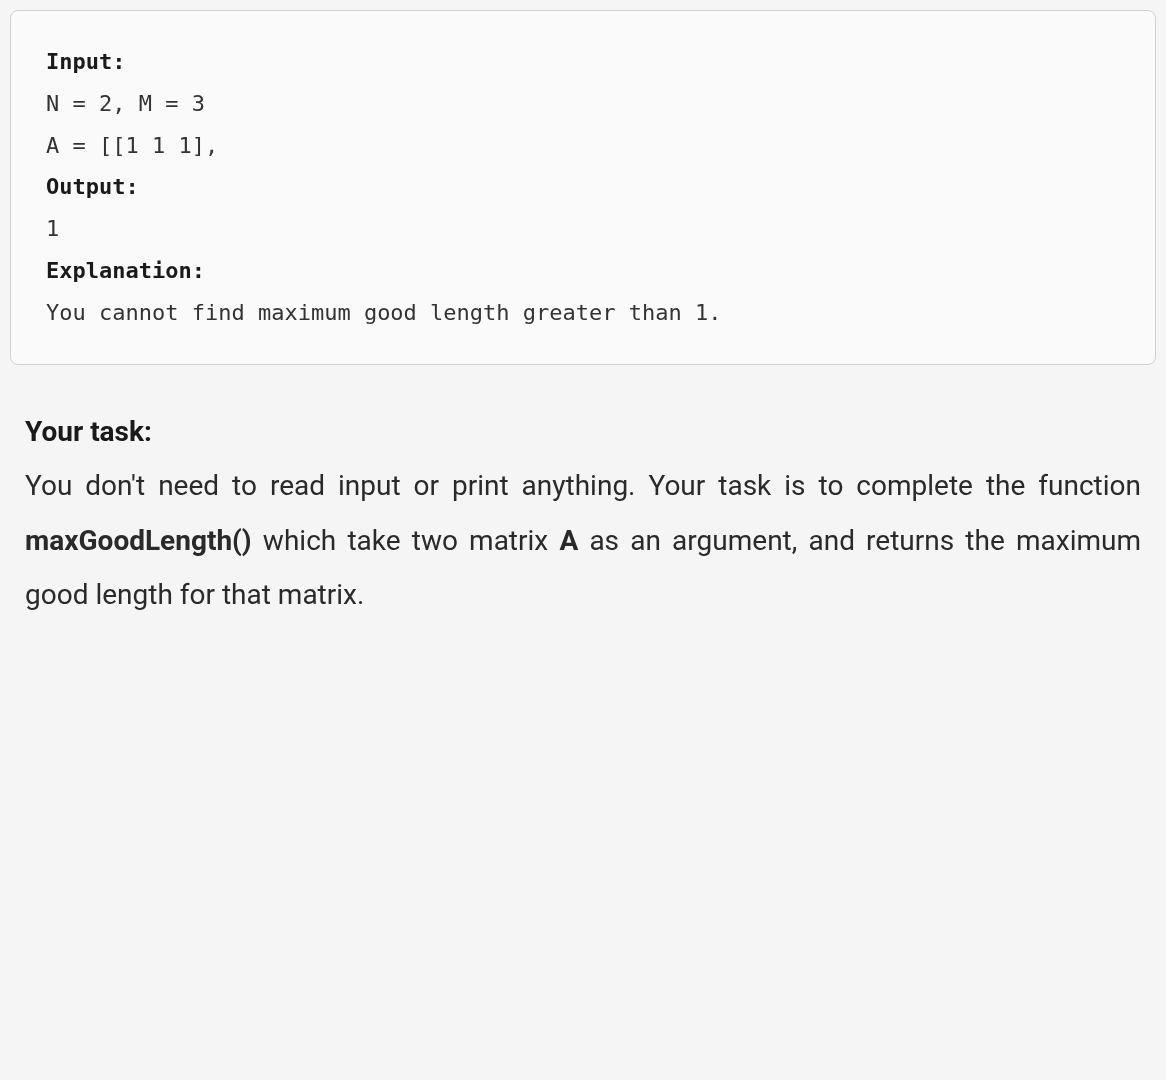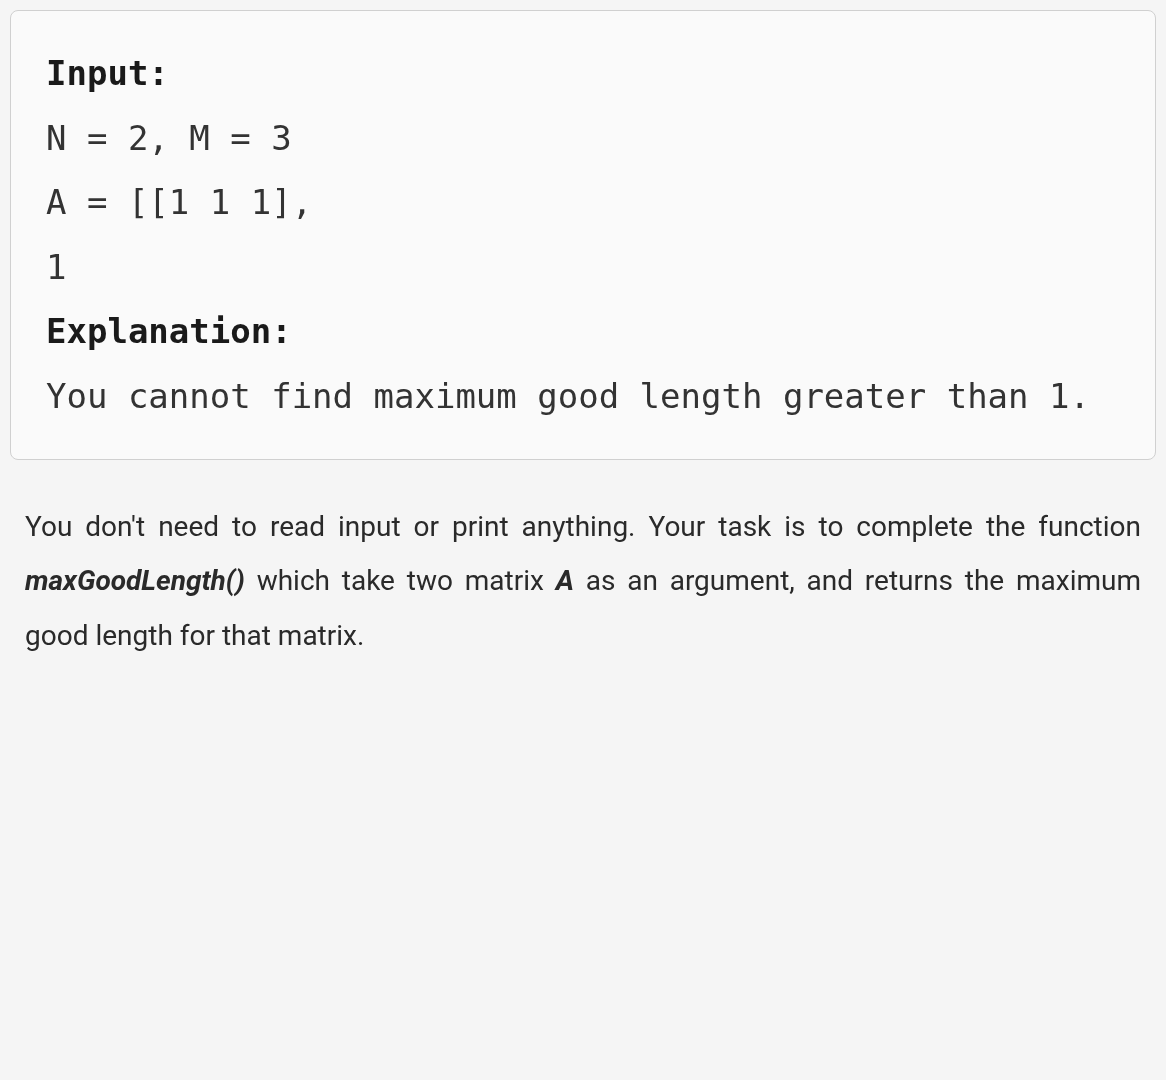--- a/index.html
+++ b/index.html
@@ -15,21 +15,21 @@
       height: 1080px;
       position: relative;
     }
     .example-box {
       background: #fafafa;
       border: 1px solid #d0d0d0;
       border-radius: 8px;
       padding: 30px 35px;
       margin-bottom: 35px;
       font-family: 'Consolas', 'Monaco', monospace;
-      font-size: 34px;
+      font-size: 22px;
       line-height: 1.9;
       color: #333;
       text-align: justify;
     }
     .example-box .label {
       font-weight: 700;
       color: #1a1a1a;
     }
     .example-box .line {
       margin: 0;
@@ -42,39 +42,44 @@
       font-size: 28px;
       line-height: 1.95;
       color: #2a2a2a;
     }
     .task-section .label {
       font-weight: 700;
       color: #1a1a1a;
     }
     .task-section .inline-bold {
       font-weight: 700;
-      font-style: italic;
     }
     .justify {
       text-align: justify;
     }
   </style>
 </head>
 <body>
 
 <div class="example-box">
   <div class="line">
     <span class="label">Input:</span>
   </div>
   <div class="line">N = 2, M = 3</div>
   <div class="line">A = [[1 1 1],</div>
+  <div class="line">
+    <span class="label">Output:</span>
+  </div>
   <div class="line">1</div>
   <div class="line">
     <span class="label">Explanation:</span>
   </div>
   <div class="line">You cannot find maximum good length greater than 1.</div>
 </div>
 
 <div class="task-section">
+  <div>
+    <span class="label">Your task:</span>
+  </div>
   <div class="justify">
     <span>You don't need to read input or print anything. Your task is to complete the function </span><span class="inline-bold">maxGoodLength()</span><span> which take two matrix </span><span class="inline-bold">A</span><span> as an argument, and returns the maximum good length for that matrix.</span>
   </div>
 </div>
 
 </body></html>

